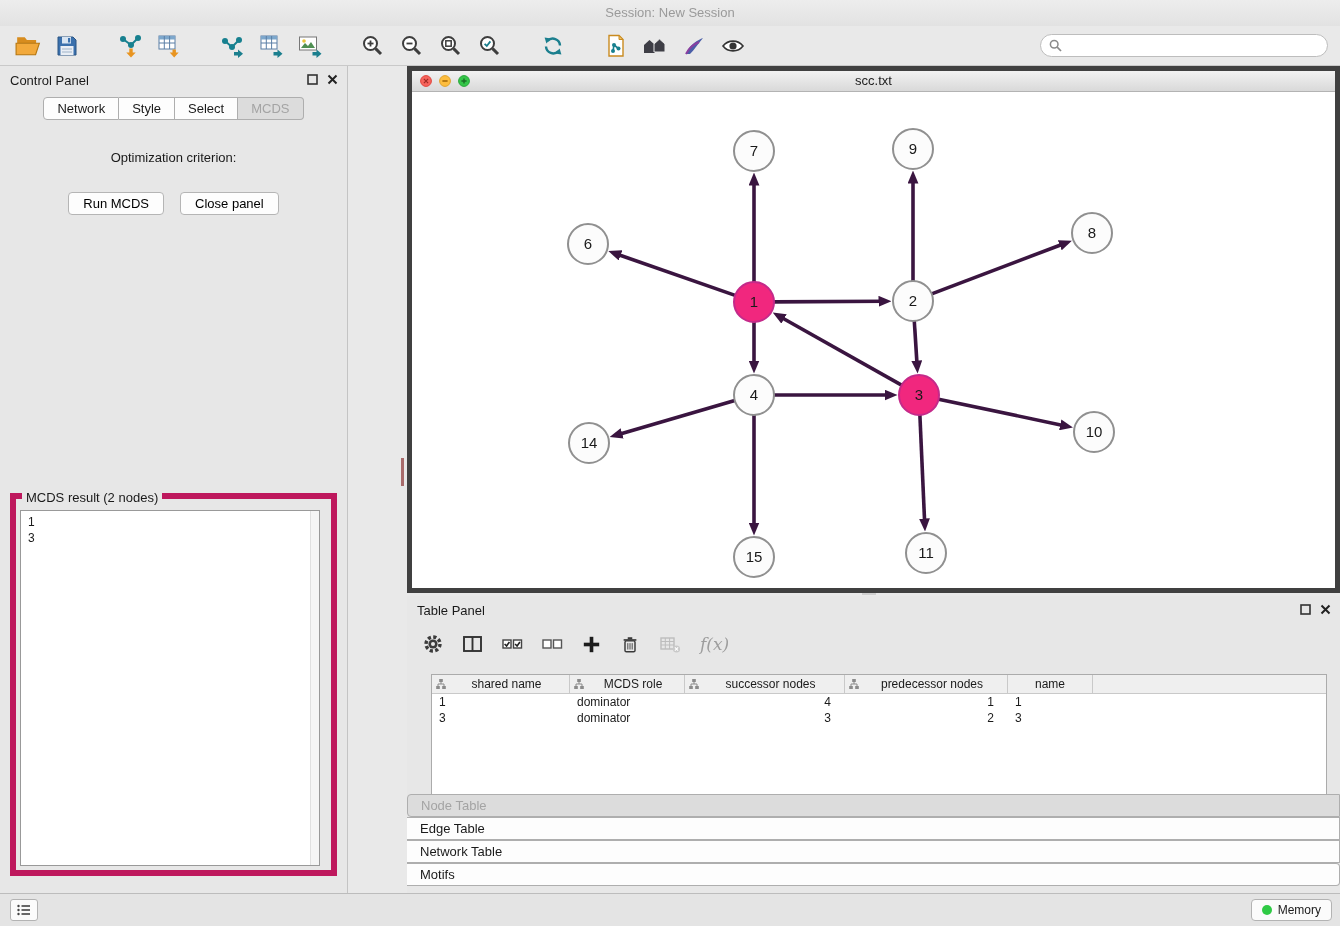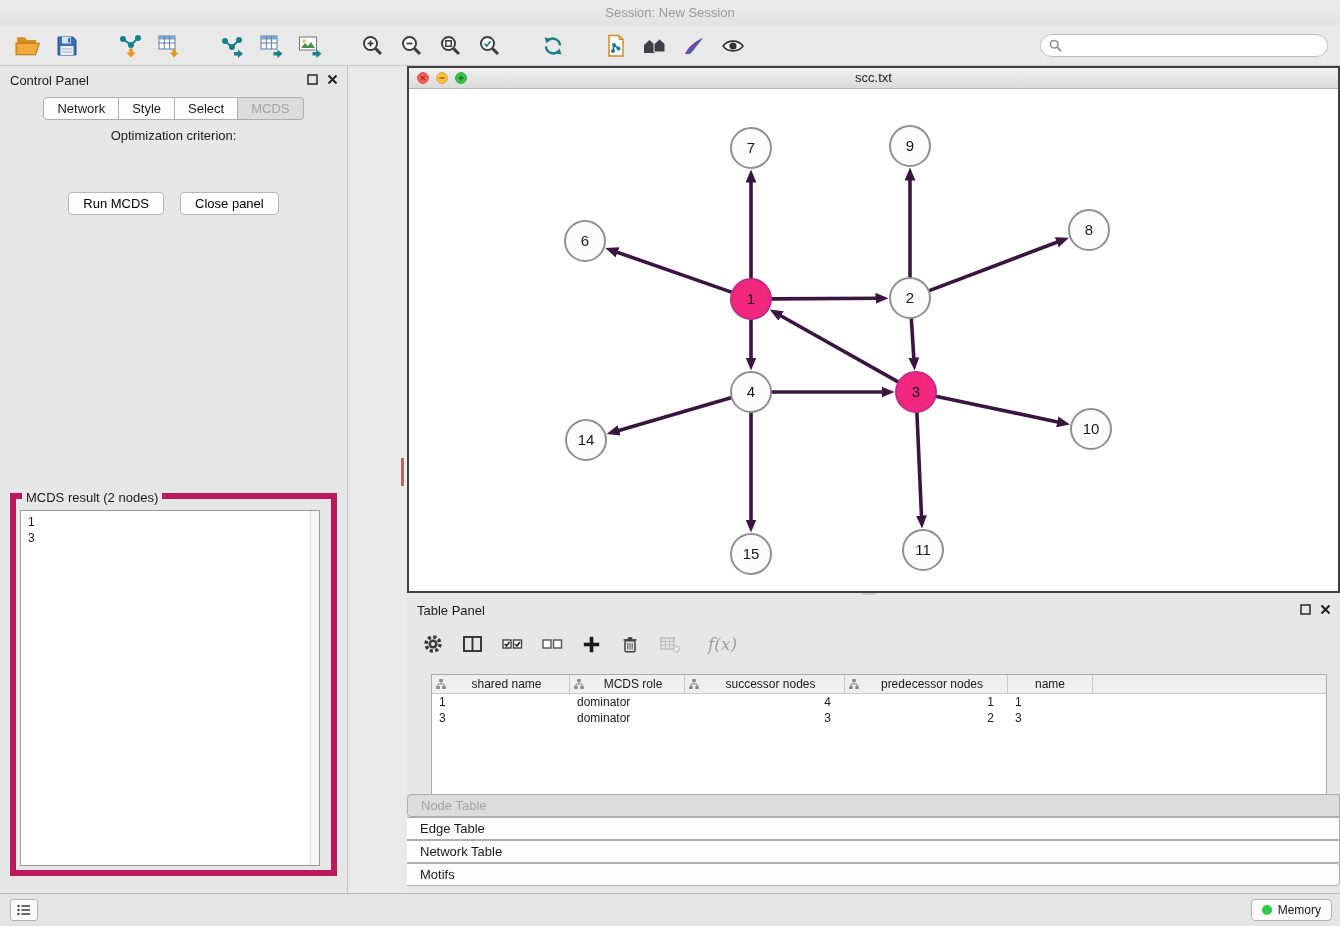--- a/index.html
+++ b/index.html
@@ -23,50 +23,50 @@
   .control-panel { position:absolute; left:0; top:66px; width:348px; height:827px;
     background:#e7e7e7; border-right:1px solid #c4c4c4; }
   .panel-title { position:absolute; left:10px; top:7px; }
   .panel-controls { position:absolute; right:9px; top:8px; display:flex; gap:9px; align-items:center; }
   .cp-tabs { position:absolute; top:31px; left:0; right:0; display:flex; justify-content:center; }
   .tab { border:1px solid #aeaeae; border-left:none; background:#fdfdfd; padding:3px 13px;
     font-size:13px; cursor:pointer; white-space:nowrap; }
   .tab:first-child { border-left:1px solid #aeaeae; border-radius:4px 0 0 4px; }
   .tab:last-child { border-radius:0 4px 4px 0; }
   .tab.active { background:#dcdcdc; color:#a4a4a4; }
-  .opt-label { position:absolute; top:62px; width:100%; text-align:center; }
+  .opt-label { position:absolute; top:84px; width:100%; text-align:center; }
   .dropdown { position:absolute; top:93px; left:44px; width:310px; height:23px; background:#fff;
     border:1px solid #b5b5b5; border-radius:4px; display:flex; align-items:center;
     padding:0 6px 0 10px; cursor:pointer; }
   .dropdown .stepper { margin-left:auto; display:flex; }
   .cp-buttons { position:absolute; top:126px; width:100%; display:flex; justify-content:center; gap:16px; }
   .btn { background:#fdfdfd; border:1px solid #b5b5b5; border-radius:4px; padding:3px 14px;
     font-size:13px; cursor:pointer; }
   .result-group { position:absolute; left:10px; right:10px; top:427px; bottom:17px; border:6px solid #be185d; }
   .result-legend { position:absolute; top:-9px; left:6px; background:#e7e7e7; padding:0 4px; }
   .result-box { position:absolute; left:4px; top:11px; right:11px; bottom:4px; background:#fff;
     border:1px solid #999; padding:3px 7px; font-size:12px; line-height:16px; }
   .result-scroll { position:absolute; right:0; top:0; bottom:0; width:9px; background:#f5f5f5; border-left:1px solid #e0e0e0; }
   .v-split-handle { position:absolute; left:401px; top:458px; width:3px; height:28px; background:#a86b6b; }
   .h-split-handle { position:absolute; left:862px; top:592px; width:14px; height:3px; background:#cfcfcf; }
 
   
   .network-window { position:absolute; left:407px; top:66px; width:933px; height:527px;
-    background:#fff; border:2px solid #404040; }
+    background:#fff; border:5px solid #404040; }
   .nw-titlebar { position:absolute; top:0; left:0; right:0; height:21px;
     background:linear-gradient(#f2f2f2,#d9d9d9); border-bottom:1px solid #b3b3b3;
     text-align:center; line-height:20px; font-size:13px; color:#222; }
   .traffic { position:absolute; left:8px; top:4px; display:flex; gap:7px; }
   .nw-canvas { position:absolute; top:22px; left:0; right:0; bottom:0; background:#fff; }
 
   
   .table-panel { position:absolute; left:407px; top:596px; width:933px; height:297px; background:#e7e7e7; }
   .tp-toolbar { position:absolute; top:30px; left:16px; height:36px; display:flex; align-items:center; gap:19px; }
   .tp-tbtn { display:inline-flex; align-items:center; justify-content:center; cursor:pointer; }
-  .fx { font-family:"DejaVu Serif","Liberation Serif",serif; font-style:italic; font-size:17px; color:#9d9d9d;margin-left:8px; }
+  .fx { font-family:"DejaVu Serif","Liberation Serif",serif; font-style:italic; font-size:17px; color:#9d9d9d; }
   .tp-table { position:absolute; left:24px; right:13px; top:78px; height:183px; background:#fff;
     border:1px solid #ababab; overflow:hidden; }
   .thead { display:flex; height:19px; background:#efefef; border-bottom:1px solid #c9c9c9; }
   .hcell { display:flex; align-items:center; border-right:1px solid #c9c9c9; padding:0 4px;
     font-size:12px; gap:2px; cursor:pointer; }
   .hlabel { flex:1; text-align:center; }
   .c0 { width:138px; } .c1 { width:115px; } .c2 { width:160px; } .c3 { width:163px; } .c4 { width:85px; }
   .trow { display:flex; height:16px; font-size:12px; line-height:16px; cursor:default; }
   .tcell { padding:0 7px; overflow:hidden; }
   .tcell.c2, .tcell.c3 { text-align:right; padding-right:14px; }

